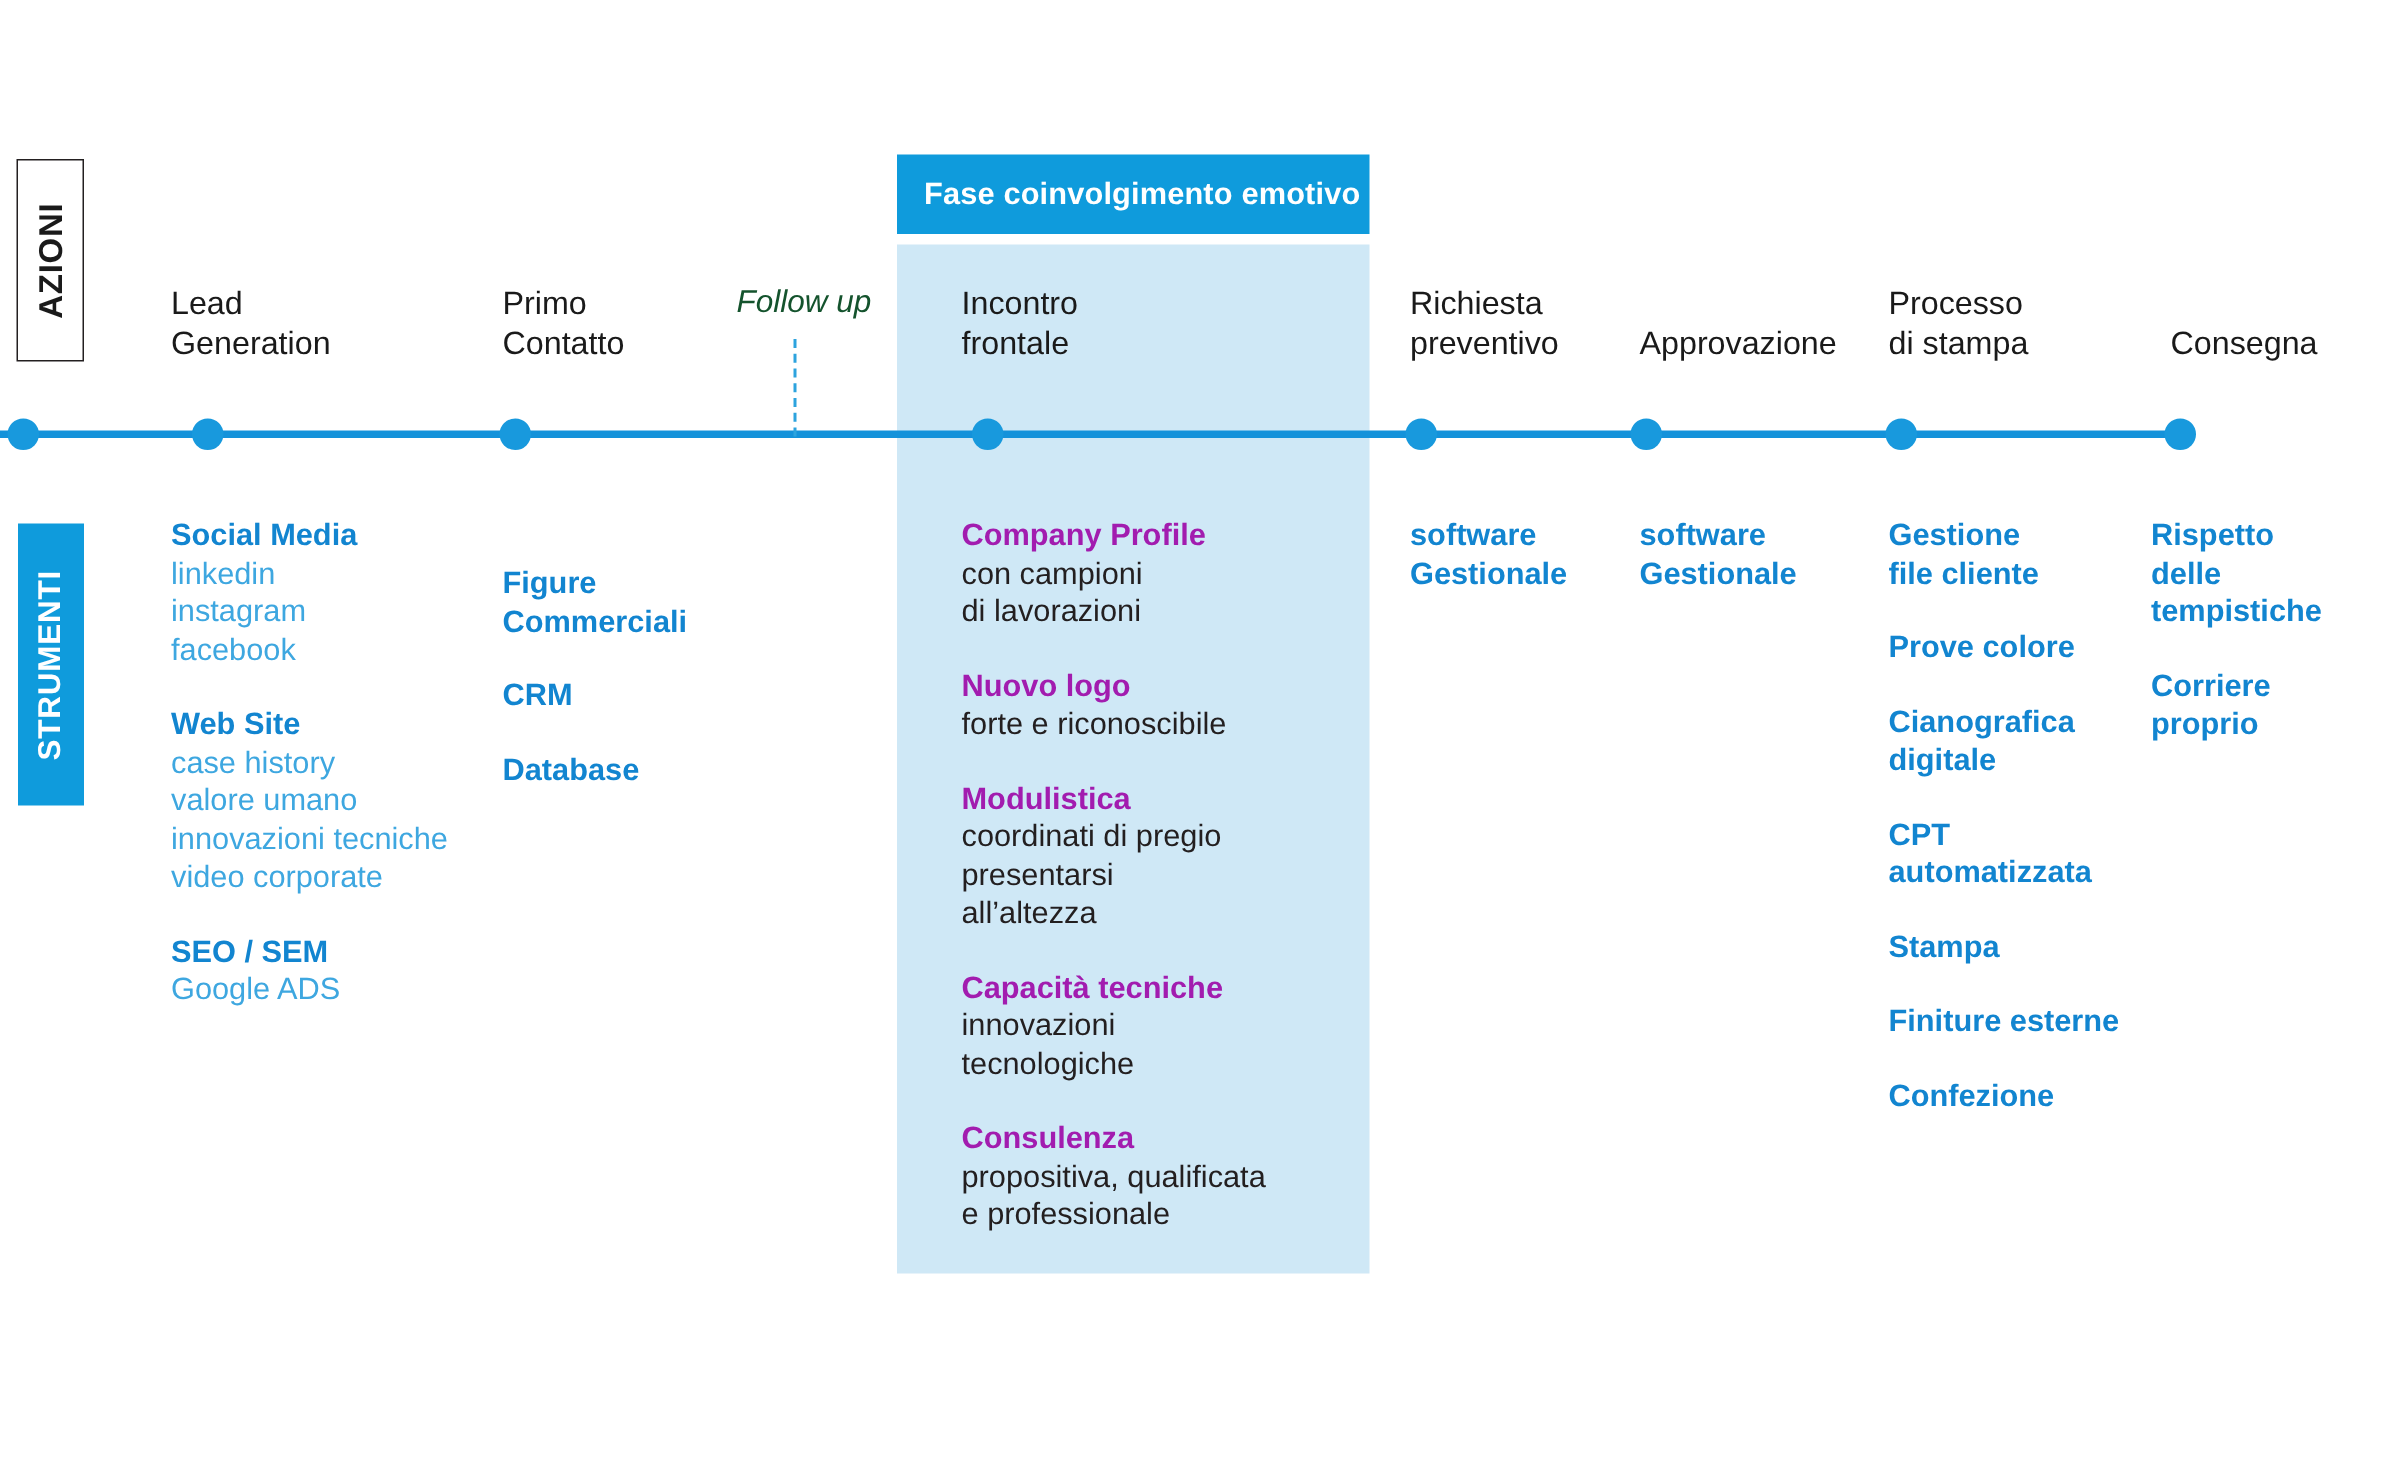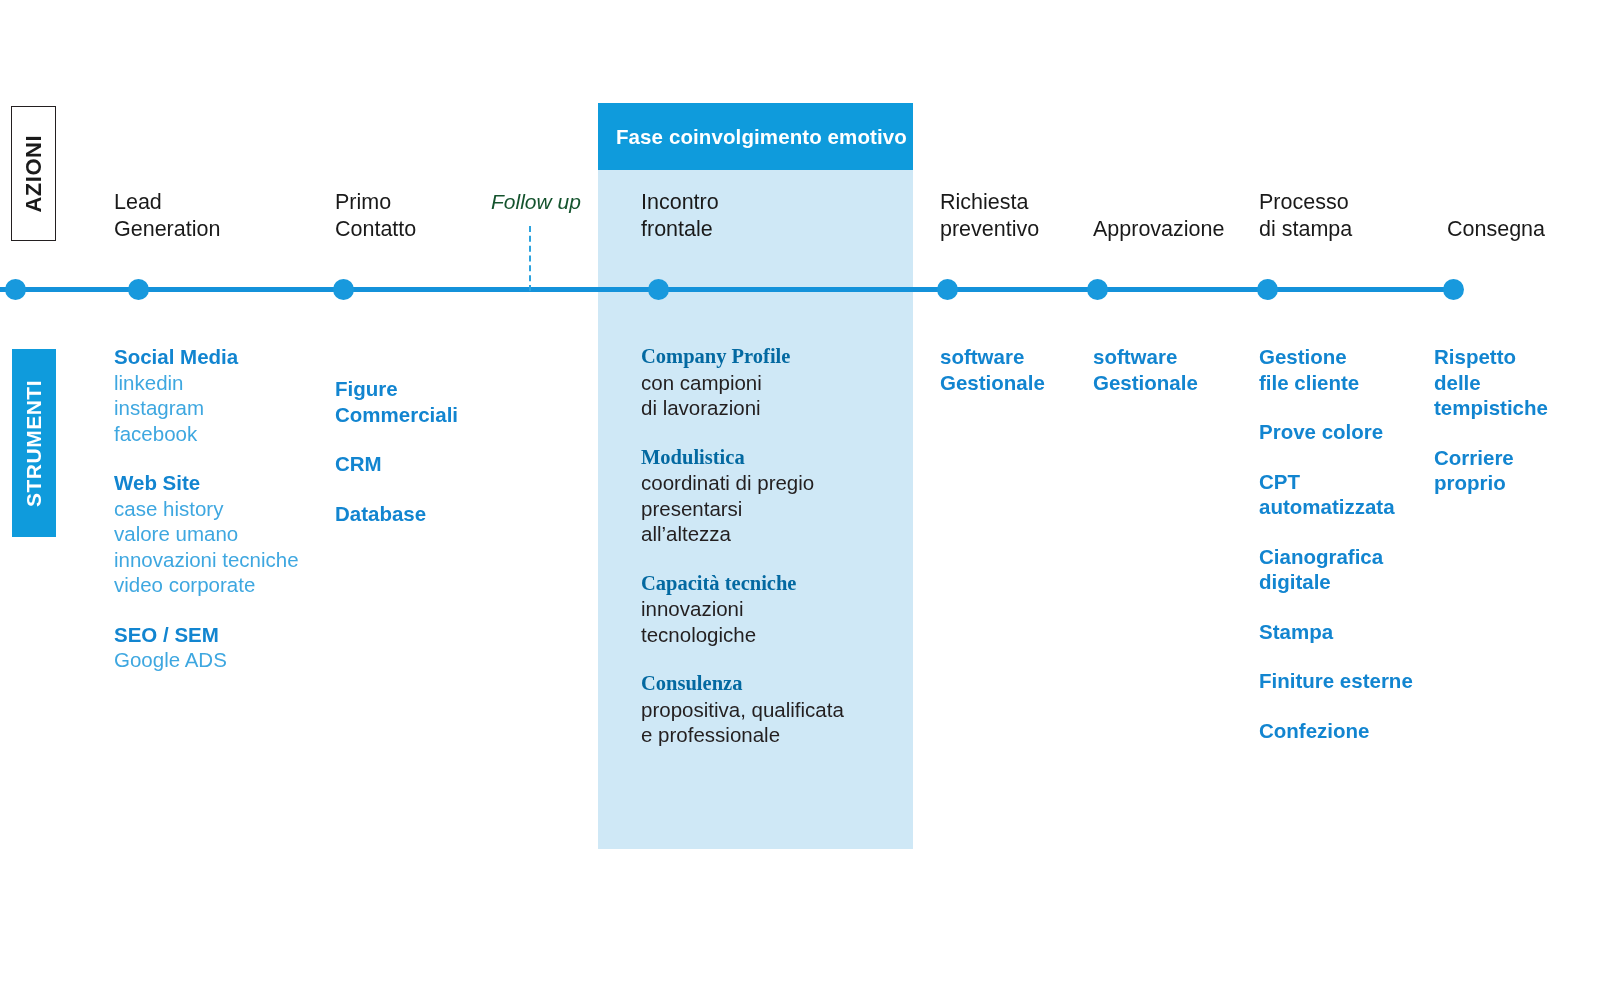--- a/index.html
+++ b/index.html
@@ -64,21 +64,21 @@
     color: #ffffff;
     font-size: 21px;
   }
 
   
   #phase-banner {
     position: absolute;
     left: 598px;
     top: 103px;
     width: 315px;
-    height: 67px;
+    height: 53px;
     background: #0f9bdc;
     display: flex;
     align-items: center;
   }
   #phase-banner .banner-text {
     color: #ffffff;
     font-weight: bold;
     font-size: 20.5px;
     padding-left: 18px;
     white-space: nowrap;
@@ -155,21 +155,21 @@
     color: #1285d0;
     white-space: pre-line;
   }
   .tool-sub {
     font-size: 20.5px;
     line-height: 25.5px;
     color: #3ea7e0;
     white-space: pre-line;
   }
   
-  .tool-col.dark .tool-head { color: #0369a1; font-family: Liberation Serif, serif; }
+  .tool-col.dark .tool-head { color: #a21caf; }
   .tool-col.dark .tool-sub  { color: #231f20; }
 </style>
 </head>
 <body>
 
 <div id="stage">
 
   <div id="phase-panel"></div>
 
   <div id="phase-banner">
@@ -246,20 +246,24 @@
           <div class="tool-head">Database</div>
         </div>
       </div>
       <div class="tool-col dark" style="left: 641px;">
         <div class="tool-group">
           <div class="tool-head">Company Profile</div>
           <div class="tool-sub">con campioni
 di lavorazioni</div>
         </div>
         <div class="tool-group">
+          <div class="tool-head">Nuovo logo</div>
+          <div class="tool-sub">forte e riconoscibile</div>
+        </div>
+        <div class="tool-group">
           <div class="tool-head">Modulistica</div>
           <div class="tool-sub">coordinati di pregio
 presentarsi
 all’altezza</div>
         </div>
         <div class="tool-group">
           <div class="tool-head">Capacità tecniche</div>
           <div class="tool-sub">innovazioni
 tecnologiche</div>
         </div>
@@ -283,26 +287,26 @@
       </div>
       <div class="tool-col" style="left: 1259px;">
         <div class="tool-group">
           <div class="tool-head">Gestione
 file cliente</div>
         </div>
         <div class="tool-group">
           <div class="tool-head">Prove colore</div>
         </div>
         <div class="tool-group">
+          <div class="tool-head">Cianografica
+digitale</div>
+        </div>
+        <div class="tool-group">
           <div class="tool-head">CPT
 automatizzata</div>
-        </div>
-        <div class="tool-group">
-          <div class="tool-head">Cianografica
-digitale</div>
         </div>
         <div class="tool-group">
           <div class="tool-head">Stampa</div>
         </div>
         <div class="tool-group">
           <div class="tool-head">Finiture esterne</div>
         </div>
         <div class="tool-group">
           <div class="tool-head">Confezione</div>
         </div>

